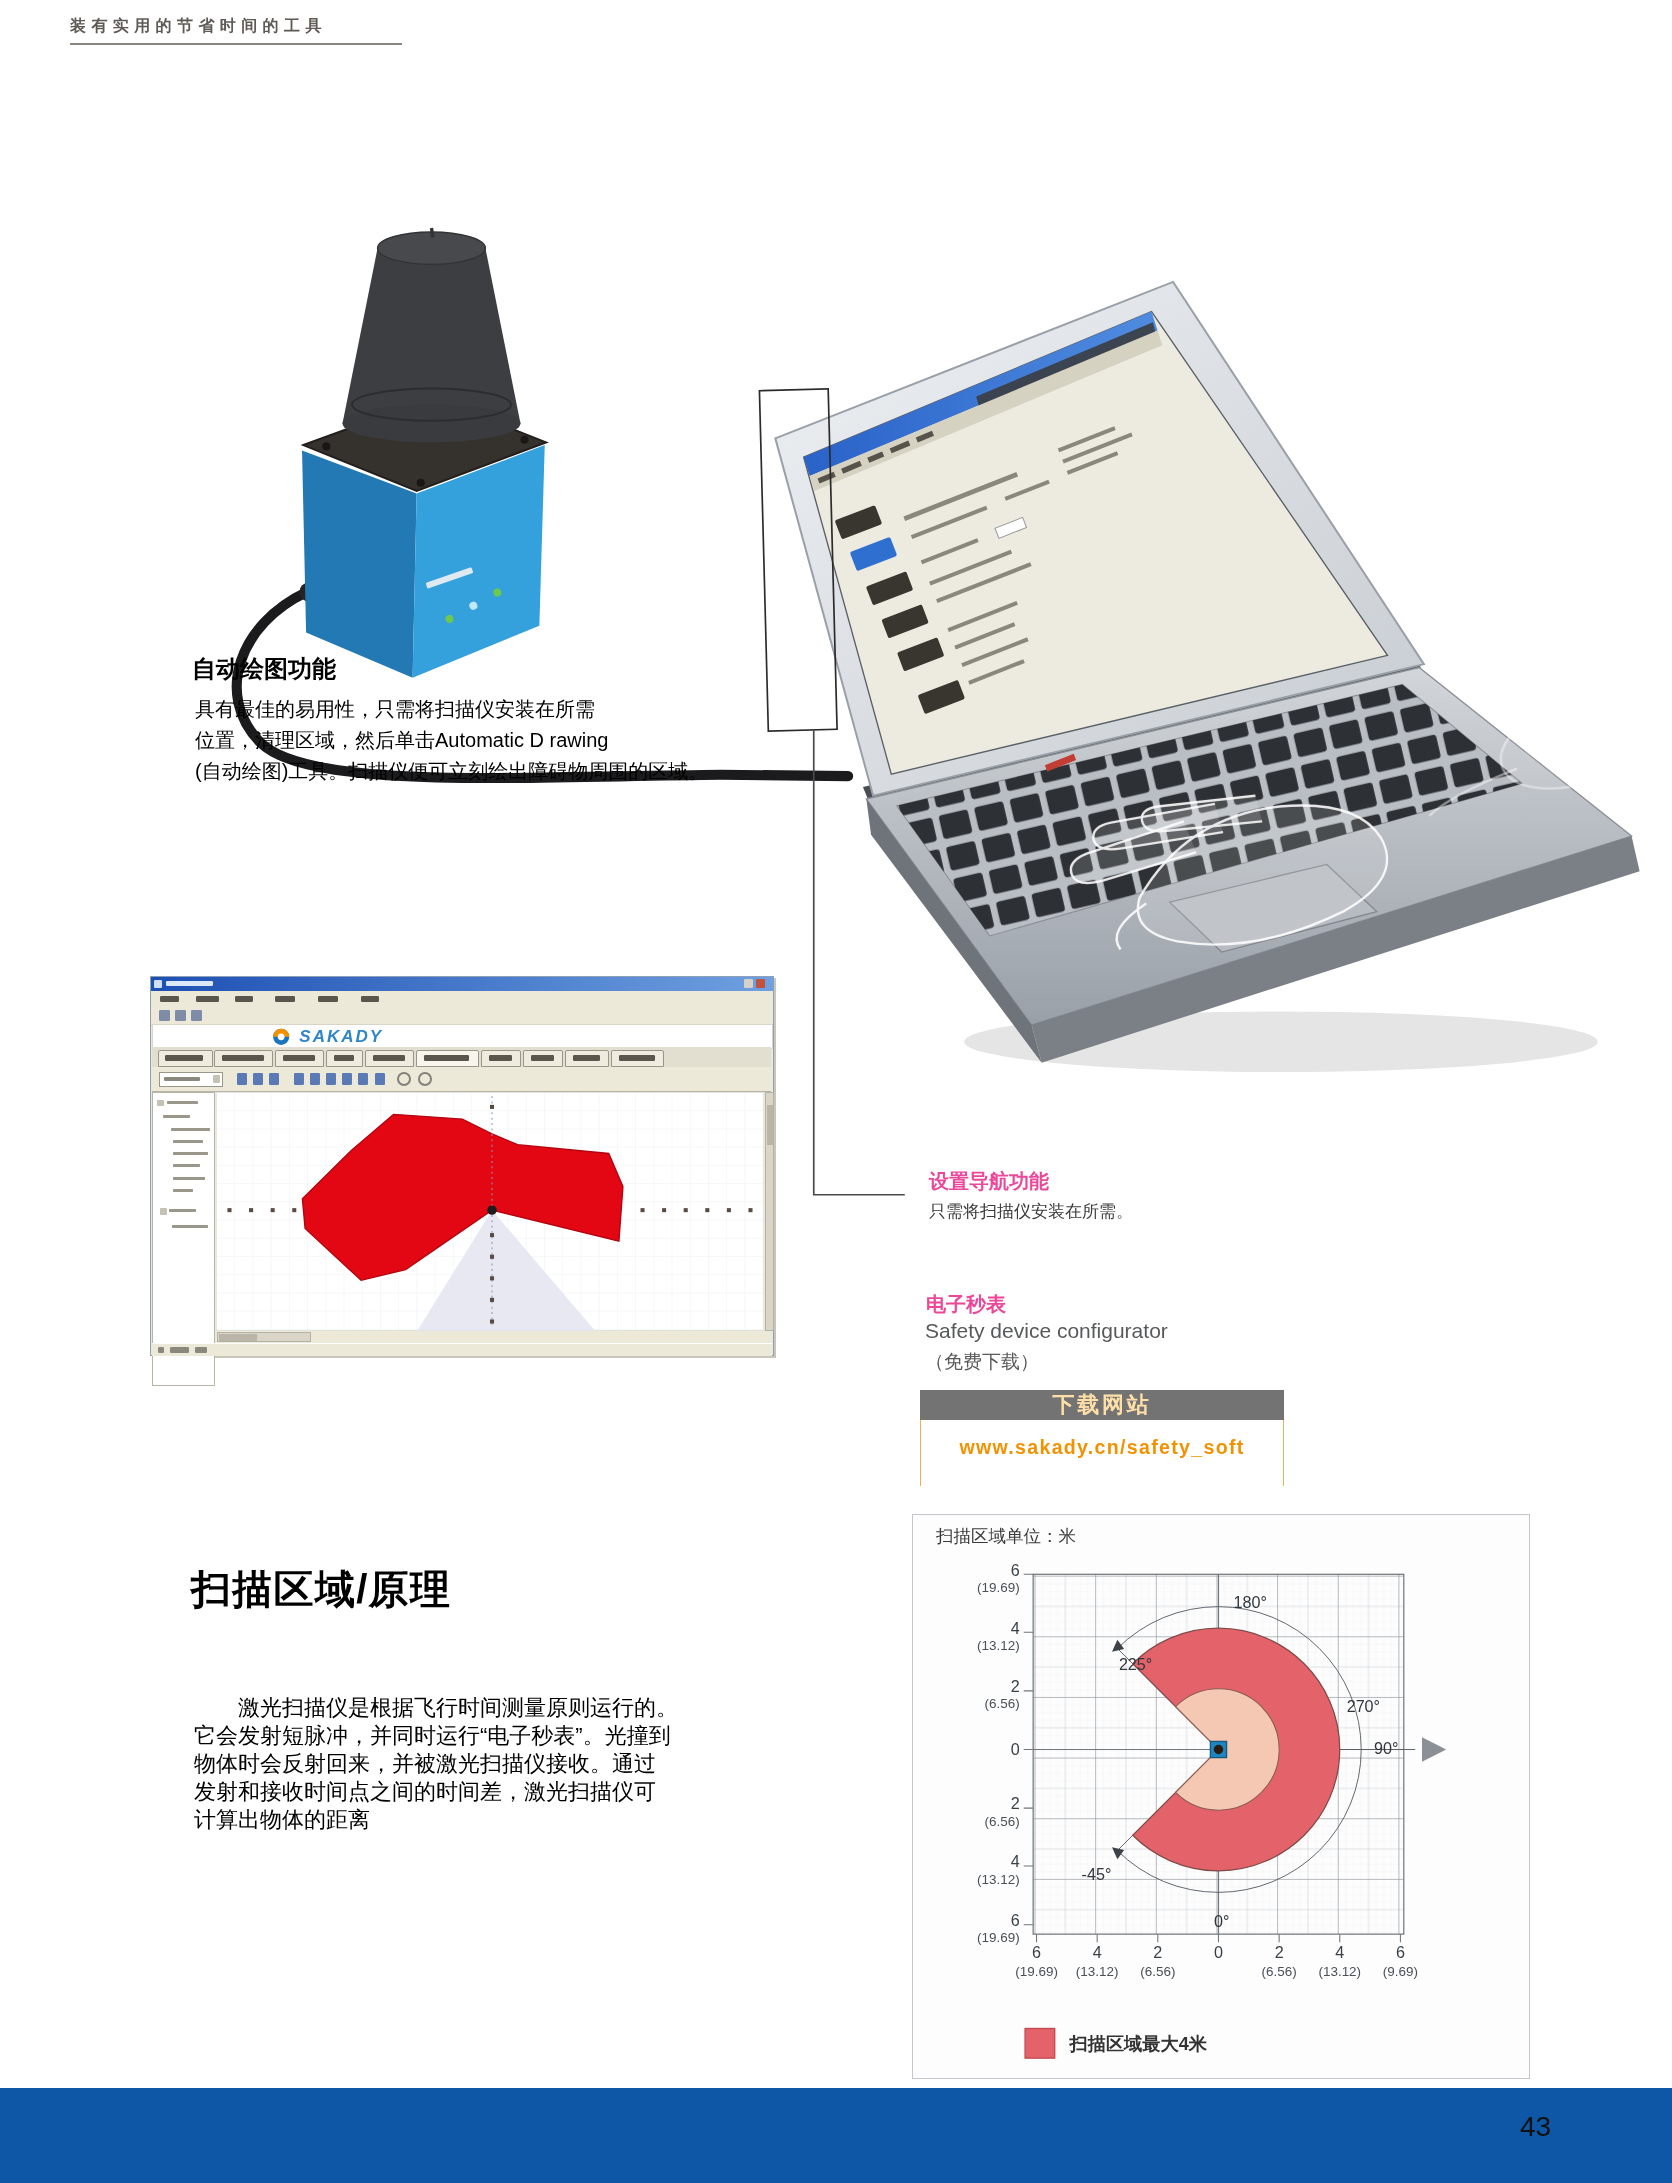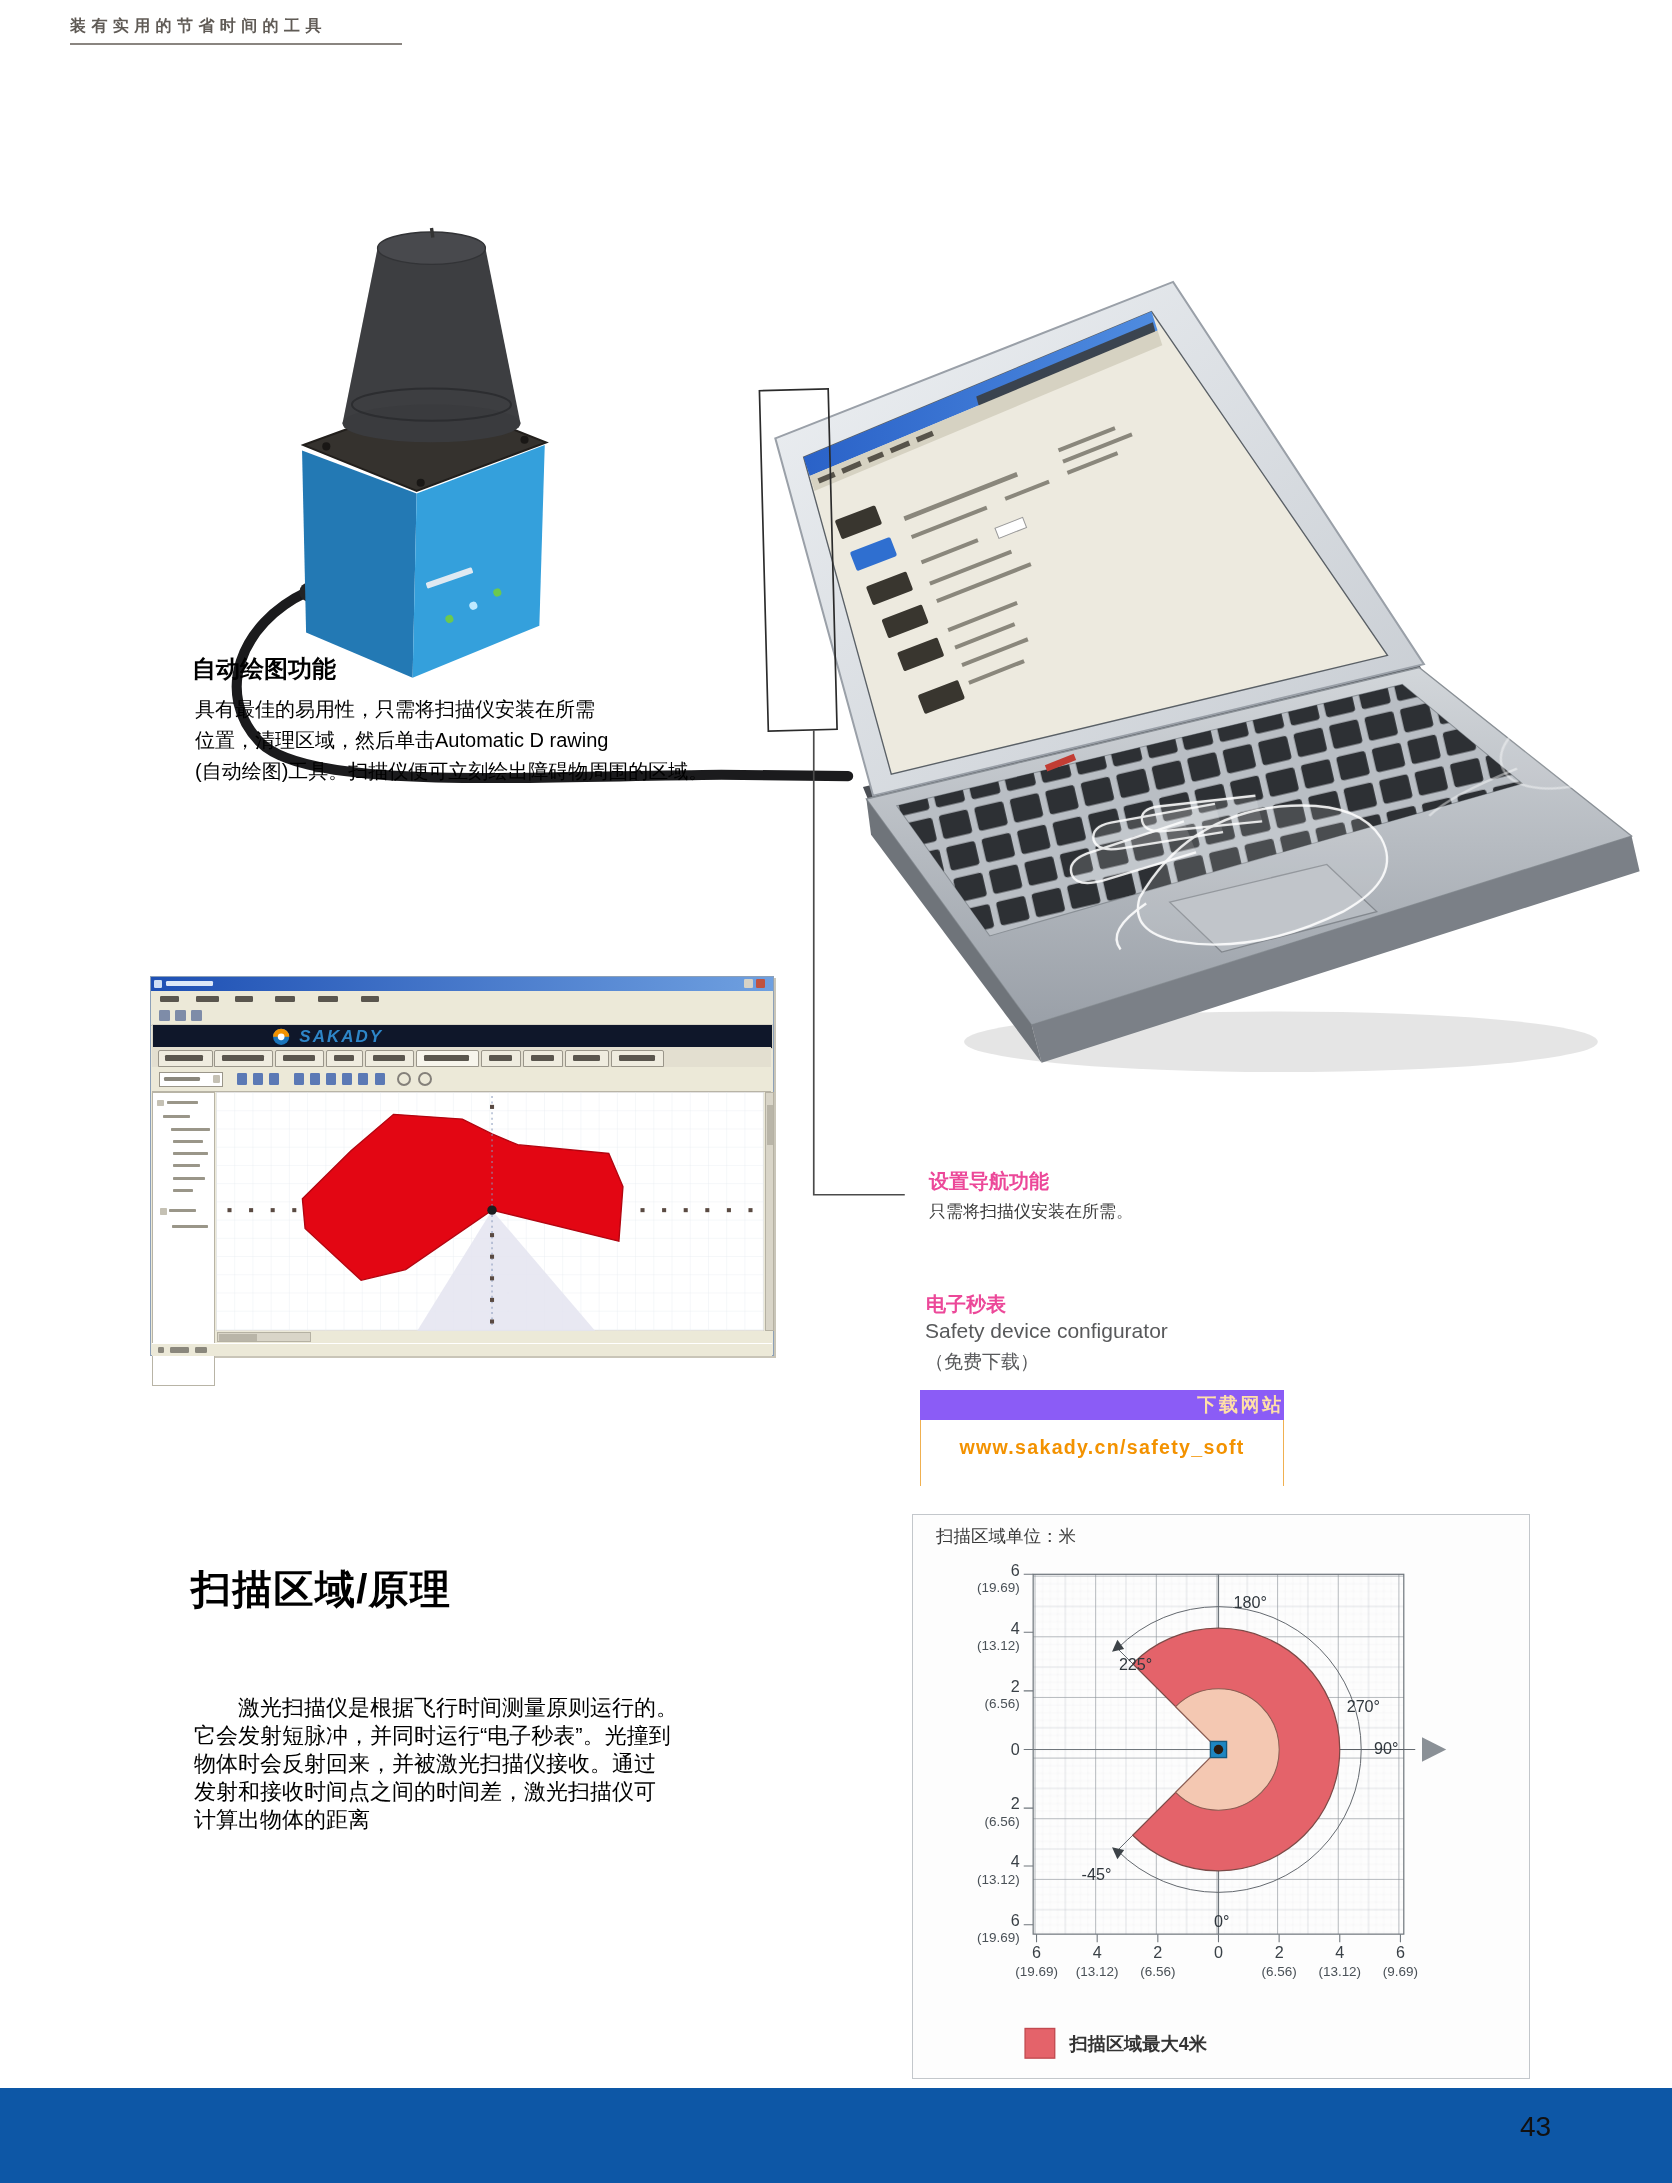--- a/index.html
+++ b/index.html
@@ -8,21 +8,21 @@
   .abs{position:absolute;}
   .pre{white-space:pre-line;}
   .blob{position:absolute;background:#5a564e;border-radius:1.3px;}
   
   #sw{position:absolute;left:150px;top:976px;width:624px;height:380px;
       background:#ece9d8;border:1.3px solid #8ca0b8;box-sizing:border-box;box-shadow:2px 2px 0 #c9c5b8;}
   #sw .titlebar{position:absolute;left:0;top:0;width:100%;height:13.5px;
       background:linear-gradient(90deg,#1e50b4,#6fa0e0);}
   #sw .menubar{position:absolute;left:0;top:13.5px;width:100%;height:16px;background:#ece9d8;border-bottom:0.7px solid #cfcbbc;}
   #sw .toolbar1{position:absolute;left:0;top:30px;width:100%;height:17.5px;background:#ece9d8;border-bottom:0.7px solid #cfcbbc;}
-  #sw .logoband{position:absolute;left:1.3px;top:47px;width:619px;height:23px;background:#0f172a;border:0.7px solid #d8d4c6;}
+  #sw .logoband{position:absolute;left:1.3px;top:47px;width:619px;height:23px;background:#ffffff;border:0.7px solid #d8d4c6;}
   #sw .tabs{position:absolute;left:1.3px;top:70px;width:619px;height:20px;background:#e3dfd0;border-bottom:0.7px solid #aaa;}
   #sw .tab{position:absolute;top:2.7px;height:15px;background:#efecdf;border:0.7px solid #9a968a;border-radius:2px 2px 0 0;}
   #sw .toolbar2{position:absolute;left:1.3px;top:90px;width:619px;height:24px;background:#ece9d8;border-bottom:0.7px solid #b8b4a6;}
   #sw .icon2{position:absolute;top:6px;width:10px;height:11.5px;background:#5b79b5;border-radius:1.3px;}
   #sw .tree{position:absolute;left:1.3px;top:115px;width:63px;height:294px;background:#ffffff;border:0.7px solid #b8b4a6;box-sizing:border-box;}
   #sw .titem{position:absolute;background:#9a9689;height:3.4px;border-radius:0.7px;}
   #sw .vscroll{position:absolute;left:614px;top:115px;width:9.4px;height:239px;background:#d9d5c8;border:0.7px solid #b5b1a3;box-sizing:border-box;}
   #sw .hscroll{position:absolute;left:66px;top:355px;width:94px;height:10px;background:#d9d5c8;border:0.7px solid #b5b1a3;box-sizing:border-box;}
   #sw .status{position:absolute;left:1.3px;top:366px;width:620px;height:11.5px;background:#ece9d8;border-top:0.7px solid #fff;}
   
@@ -309,22 +309,22 @@
     </div>
   </div>
 
   <div class="abs h-small" style="left:929px;top:1168px;">设置导航功能</div>
   <div class="abs" style="left:929px;top:1200px;font-size:17px;color:#3a3a3a;">只需将扫描仪安装在所需。</div>
 
   <div class="abs h-small" style="left:926px;top:1291px;">电子秒表</div>
   <div class="abs" style="left:925px;top:1319px;font-size:21px;color:#58595b;">Safety device configurator</div>
   <div class="abs" style="left:925px;top:1349px;font-size:19px;color:#58595b;">（免费下载）</div>
 
-  <div class="abs" style="left:920px;top:1390px;width:364px;height:30px;background:#8b5cf6;
-       color:#ffdfa8;font-size:19px;font-weight:bold;text-align:right;line-height:30px;letter-spacing:2.7px;">下载网站</div>
+  <div class="abs" style="left:920px;top:1390px;width:364px;height:30px;background:#737373;
+       color:#ffdfa8;font-size:22px;font-weight:bold;text-align:center;line-height:30px;letter-spacing:2.7px;">下载网站</div>
   <div class="abs" style="left:920px;top:1420px;width:364px;height:66px;box-sizing:border-box;
        border-left:1.3px solid #f0b050;border-right:1.3px solid #f0b050;text-align:center;">
     <a style="display:inline-block;margin-top:16px;font-size:19.6px;font-weight:bold;color:#f39200;letter-spacing:1.3px;text-decoration:none;">www.sakady.cn/safety_soft</a>
   </div>
 
   <div class="abs" style="left:191px;top:1562px;font-size:40px;font-weight:bold;letter-spacing:1.3px;">扫描区域/原理</div>
   <div class="abs pre" style="left:194px;top:1694px;width:661px;font-size:22px;line-height:28px;">　　激光扫描仪是根据飞行时间测量原则运行的。
 它会发射短脉冲，并同时运行“电子秒表”。光撞到
 物体时会反射回来，并被激光扫描仪接收。通过
 发射和接收时间点之间的时间差，激光扫描仪可

